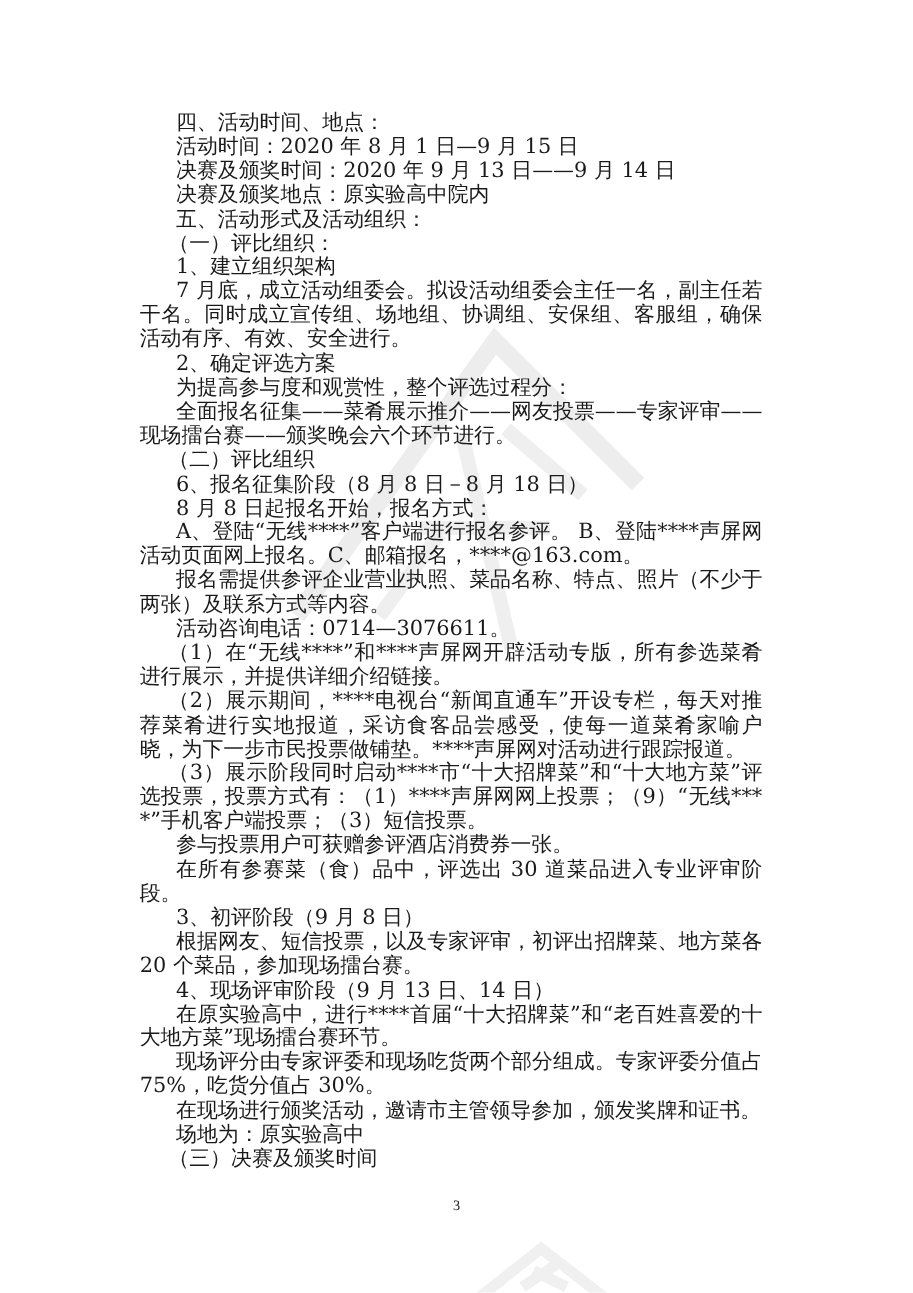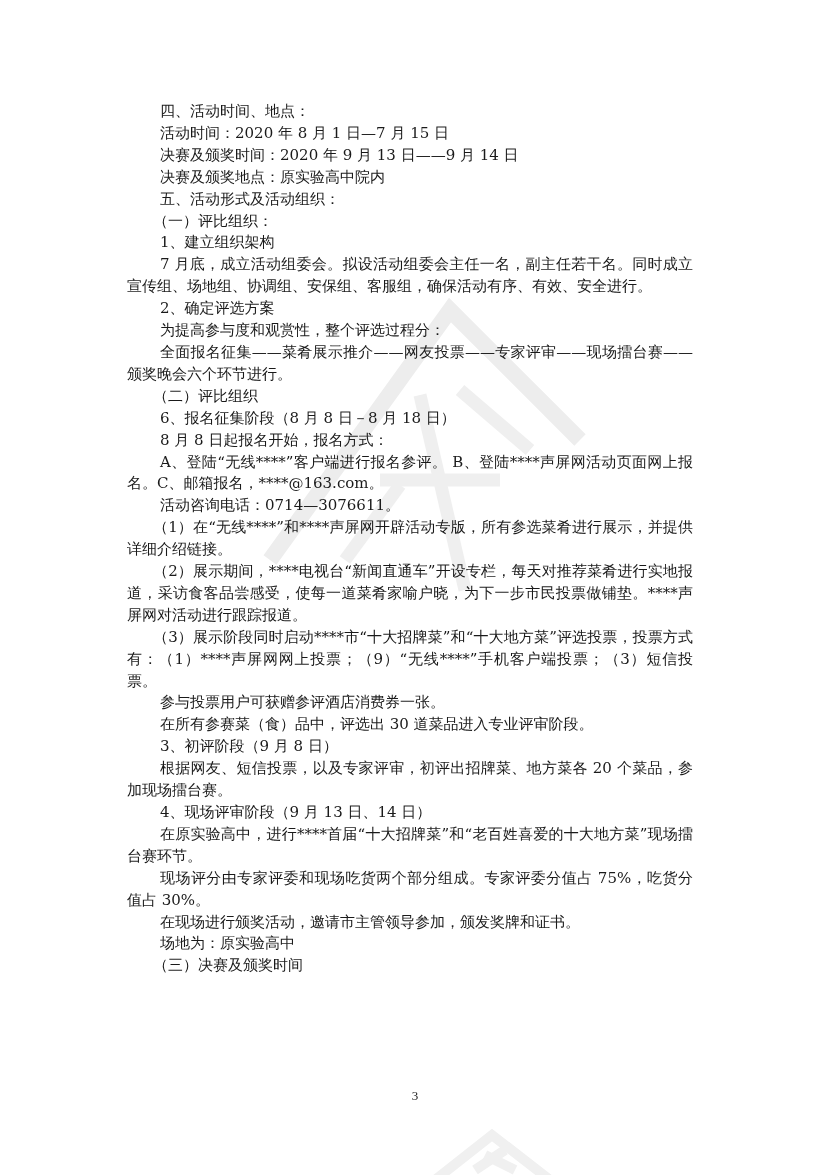--- a/index.html
+++ b/index.html
@@ -6,21 +6,21 @@
   body { width: 830px; height: 1175px; position: relative; overflow: hidden; }
   .page {
     position: absolute; left: 0; top: 0; width: 830px; height: 1175px; background: #ffffff;
   }
   .watermark {
     position: absolute; pointer-events: none;
   }
   .content {
     position: absolute; left: 127px; top: 101px; width: 566px;
     font-family: "DejaVu Serif", "Liberation Serif", serif;
-    font-size: 15px; line-height: 21.9px; color: #1a1a1a;
+    font-size: 19px; line-height: 21.9px; color: #1a1a1a;
   }
   .p {
     margin: 0; text-align: justify; text-align-last: left;
     text-indent: 33px; word-break: break-all;
   }
   .page-number {
     position: absolute; left: 0; width: 830px; top: 1088px;
     text-align: center; font-family: "Liberation Serif", serif;
     font-size: 13px; color: #222;
   }
@@ -45,34 +45,35 @@
   <svg class="watermark" style="left:430px;top:1115px;" width="160" height="60" viewBox="0 0 160 60">
     <g fill="none" stroke="#f0f0f0" stroke-width="10">
       <polyline points="5,65 62,20 120,65"></polyline>
       <line x1="45" y1="55" x2="75" y2="35"></line>
       <line x1="55" y1="40" x2="85" y2="55"></line>
     </g>
   </svg>
 
   <div class="content">
     <p class="p">四、活动时间、地点：</p>
-    <p class="p">活动时间：2020 年 8 月 1 日—7 月 15 日</p>
+    <p class="p">活动时间：2020 年 8 月 1 日—9 月 15 日</p>
     <p class="p">决赛及颁奖时间：2020 年 9 月 13 日——9 月 14 日</p>
     <p class="p">决赛及颁奖地点：原实验高中院内</p>
     <p class="p">五、活动形式及活动组织：</p>
     <p class="p" style="text-indent:26px">（一）评比组织：</p>
     <p class="p">1、建立组织架构</p>
     <p class="p">7 月底，成立活动组委会。拟设活动组委会主任一名，副主任若干名。同时成立宣传组、场地组、协调组、安保组、客服组，确保活动有序、有效、安全进行。</p>
     <p class="p">2、确定评选方案</p>
     <p class="p">为提高参与度和观赏性，整个评选过程分：</p>
     <p class="p">全面报名征集——菜肴展示推介——网友投票——专家评审——现场擂台赛——颁奖晚会六个环节进行。</p>
     <p class="p" style="text-indent:26px">（二）评比组织</p>
     <p class="p">6、报名征集阶段（8 月 8 日－8 月 18 日）</p>
     <p class="p">8 月 8 日起报名开始，报名方式：</p>
     <p class="p">A、登陆“无线****”客户端进行报名参评。 B、登陆****声屏网活动页面网上报名。C、邮箱报名，****@163.com。</p>
+    <p class="p">报名需提供参评企业营业执照、菜品名称、特点、照片（不少于两张）及联系方式等内容。</p>
     <p class="p">活动咨询电话：0714—3076611。</p>
     <p class="p" style="text-indent:26px">（1）在“无线****”和****声屏网开辟活动专版，所有参选菜肴进行展示，并提供详细介绍链接。</p>
     <p class="p" style="text-indent:26px">（2）展示期间，****电视台“新闻直通车”开设专栏，每天对推荐菜肴进行实地报道，采访食客品尝感受，使每一道菜肴家喻户晓，为下一步市民投票做铺垫。****声屏网对活动进行跟踪报道。</p>
     <p class="p" style="text-indent:26px">（3）展示阶段同时启动****市“十大招牌菜”和“十大地方菜”评选投票，投票方式有：（1）****声屏网网上投票；（9）“无线****”手机客户端投票；（3）短信投票。</p>
     <p class="p">参与投票用户可获赠参评酒店消费券一张。</p>
     <p class="p">在所有参赛菜（食）品中，评选出 30 道菜品进入专业评审阶段。</p>
     <p class="p">3、初评阶段（9 月 8 日）</p>
     <p class="p">根据网友、短信投票，以及专家评审，初评出招牌菜、地方菜各 20 个菜品，参加现场擂台赛。</p>
     <p class="p">4、现场评审阶段（9 月 13 日、14 日）</p>
     <p class="p">在原实验高中，进行****首届“十大招牌菜”和“老百姓喜爱的十大地方菜”现场擂台赛环节。</p>

